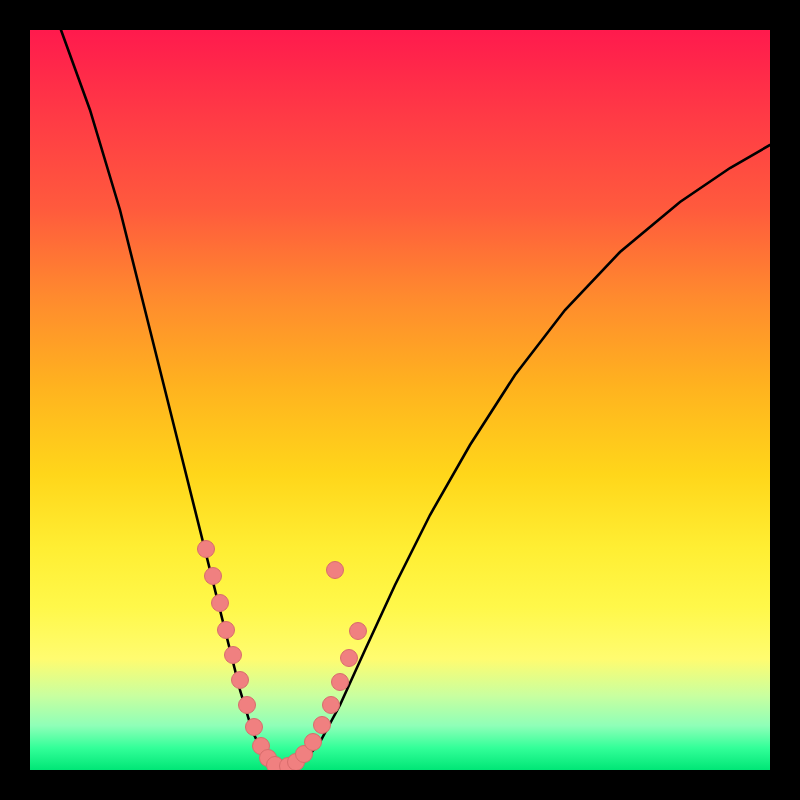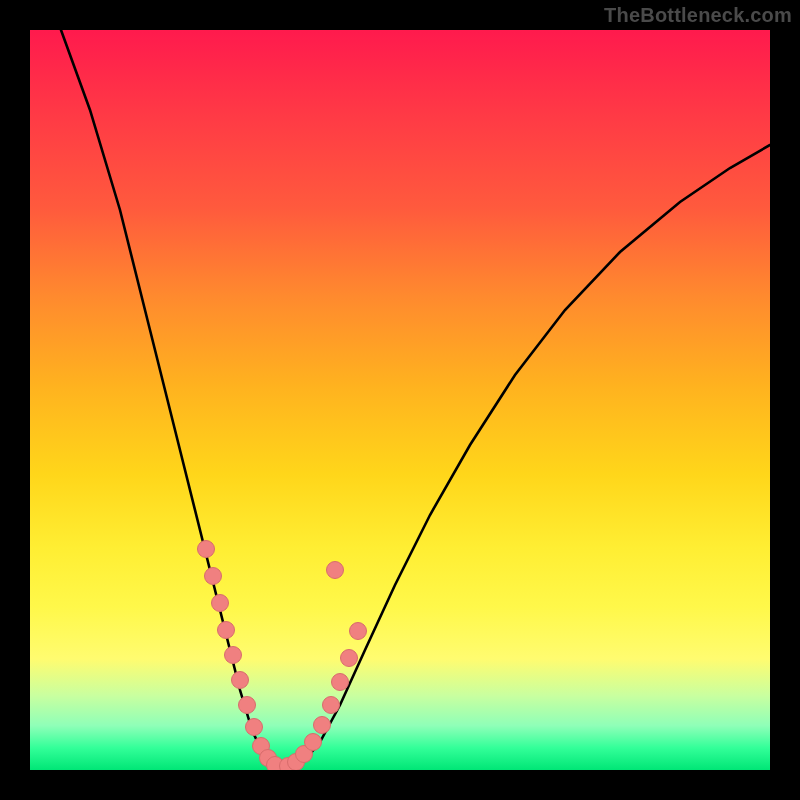--- a/index.html
+++ b/index.html
@@ -92,14 +92,13 @@
           <circle cx="292" cy="695" r="8.5" fill="#f08080" stroke="#d86c6c" stroke-width="1"></circle>
           <circle cx="301" cy="675" r="8.5" fill="#f08080" stroke="#d86c6c" stroke-width="1"></circle>
           <circle cx="310" cy="652" r="8.5" fill="#f08080" stroke="#d86c6c" stroke-width="1"></circle>
           <circle cx="319" cy="628" r="8.5" fill="#f08080" stroke="#d86c6c" stroke-width="1"></circle>
           <circle cx="328" cy="601" r="8.5" fill="#f08080" stroke="#d86c6c" stroke-width="1"></circle>
           <circle cx="305" cy="540" r="8.5" fill="#f08080" stroke="#d86c6c" stroke-width="1"></circle>
         </g>
     </svg>
   </div>
 
-  <div class="watermark">TheBottleneck.com</div>
 </div>
 
 </body></html>

